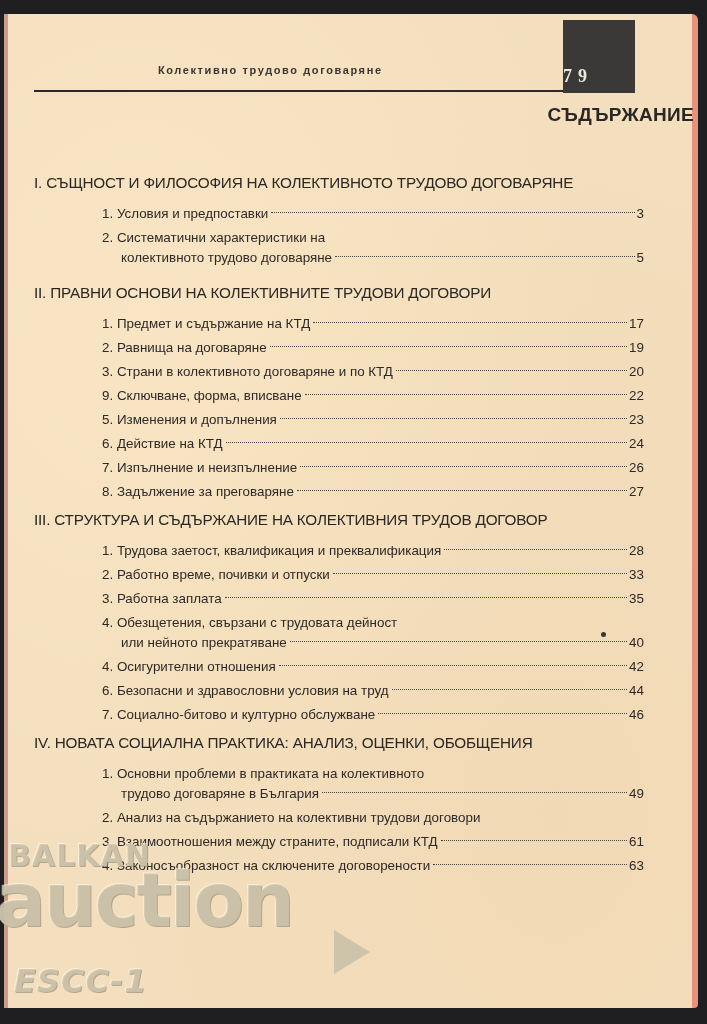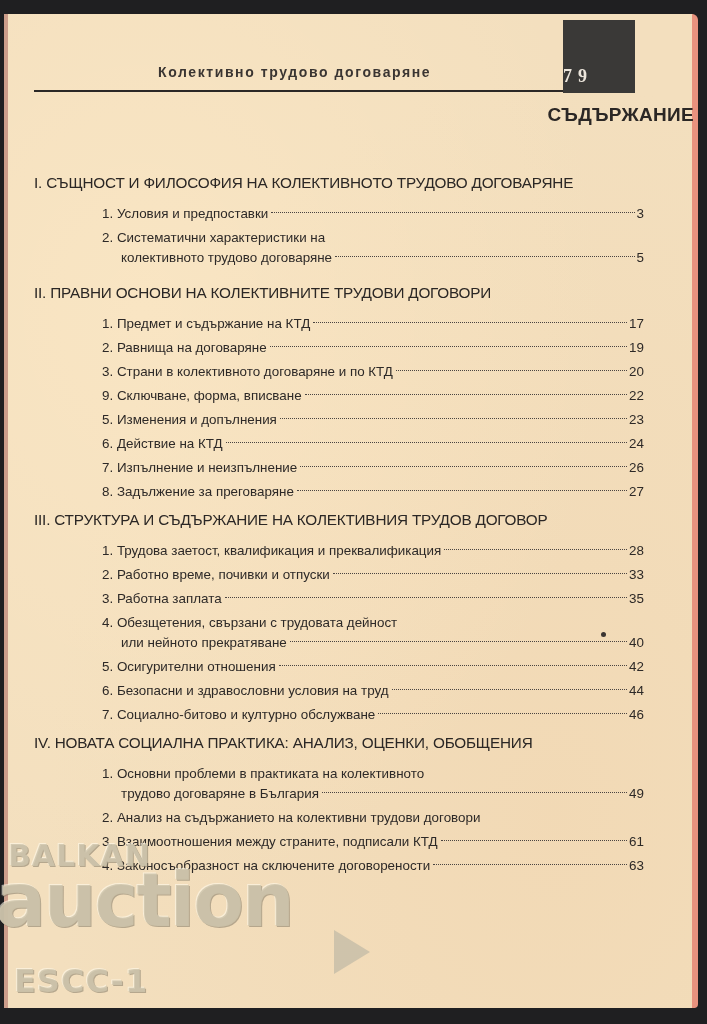--- a/index.html
+++ b/index.html
@@ -37,21 +37,21 @@
       left: 0;
       top: 0;
       width: 4px;
       height: 100%;
       background: #cc9d8a;
     }
     .running-header {
       position: absolute;
       left: 154px;
       top: 50px;
-      font-size: 14px;
+      font-size: 11px;
       font-weight: bold;
       letter-spacing: 1.6px;
       color: #3a3532;
     }
     .header-rule {
       position: absolute;
       left: 30px;
       top: 76px;
       width: 535px;
       height: 2px;
@@ -157,20 +157,21 @@
       height: 0;
       border-top: 22px solid transparent;
       border-bottom: 22px solid transparent;
       border-left: 36px solid rgba(200,190,168,0.85);
     }
     .wm-escc {
       left: 14px;
       top: 962px;
       font-size: 32px;
       letter-spacing: 1px;
+      font-style: italic;
     }
     .smudge {
       position: absolute;
       width: 5px;
       height: 5px;
       border-radius: 50%;
       background: #3a3532;
     }
   </style>
 </head>
@@ -297,21 +298,21 @@
             <span class="entry-text">4. Обезщетения, свързани с трудовата дейност</span>
           </div>
         <div class="entry-line entry-cont">
             <span class="entry-text">или нейното прекратяване</span>
             <span class="leader"></span>
             <span class="entry-page">40</span>
           </div>
       </div>
       <div class="entry">
         <div class="entry-line">
-            <span class="entry-text">5. Осигурителни отношения</span>
+            <span class="entry-text">4. Осигурителни отношения</span>
             <span class="leader"></span>
             <span class="entry-page">42</span>
           </div>
       </div>
       <div class="entry">
         <div class="entry-line">
             <span class="entry-text">6. Безопасни и здравословни условия на труд</span>
             <span class="leader"></span>
             <span class="entry-page">44</span>
           </div>

